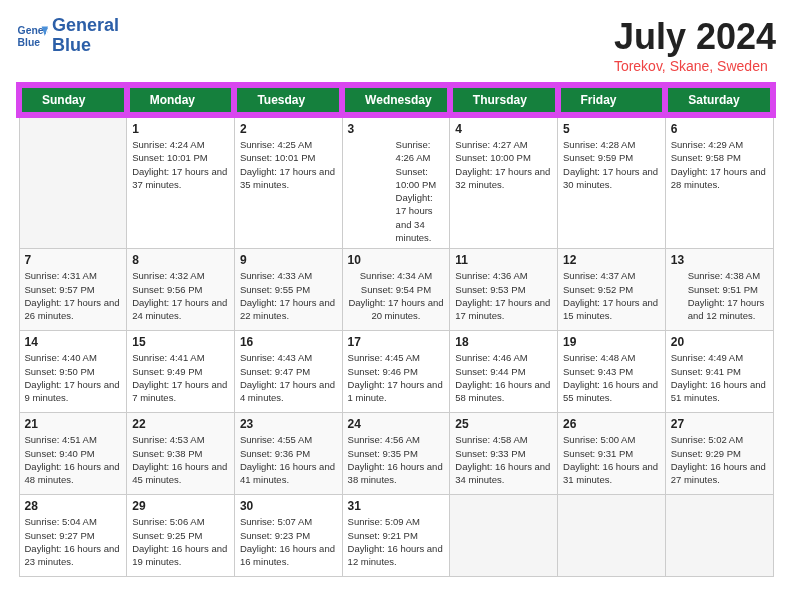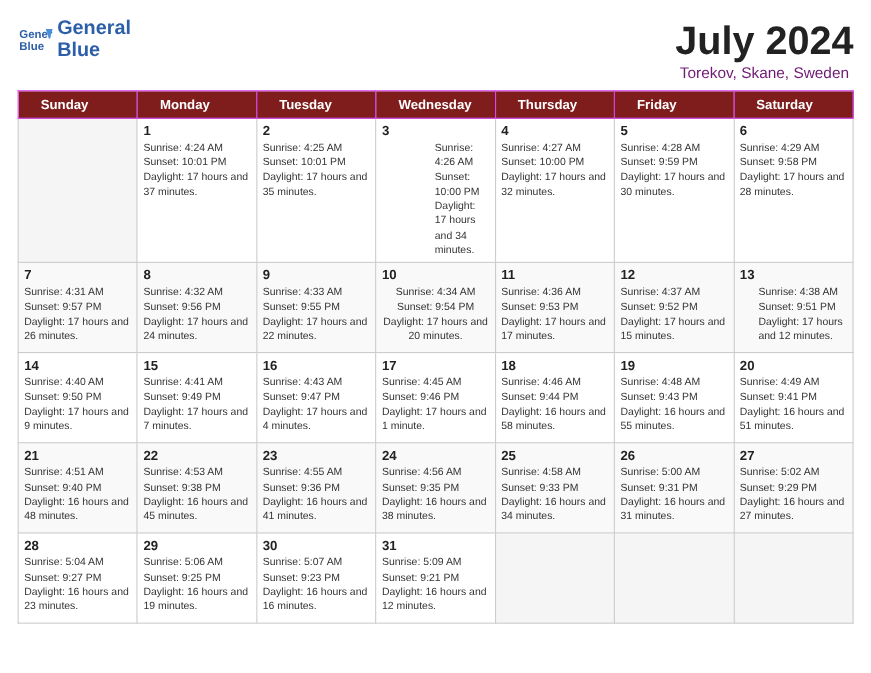--- a/index.html
+++ b/index.html
@@ -25,44 +25,44 @@
       font-size: 18px;
       font-weight: bold;
       color: #2c5fa8;
       line-height: 1.1;
     }
     .logo-icon {
       width: 32px;
       height: 32px;
     }
     .title-block {
-      text-align: center;
+      text-align: left;
     }
     .month-title {
       font-size: 36px;
       font-weight: bold;
       color: #222;
     }
     .subtitle {
       font-size: 14px;
-      color: #701a75;
+      color: #ef4444;
     }
     table {
       width: 100%;
       border-collapse: collapse;
       table-layout: fixed;
     }
     th {
-      background: #7f1d1d;
+      background: #15803d;
       color: #fff;
       font-size: 12px;
       font-weight: bold;
       padding: 5px 20px;
       text-align: left;
-      border: 1px solid #d946ef;
+      border: 6px solid #d946ef;
     }
     td {
       border: 1px solid #ccc;
       vertical-align: top;
       padding: 4px 5px;
       font-size: 10px;
       color: #333;
       height: 82px;
       background: #fff;
     }

